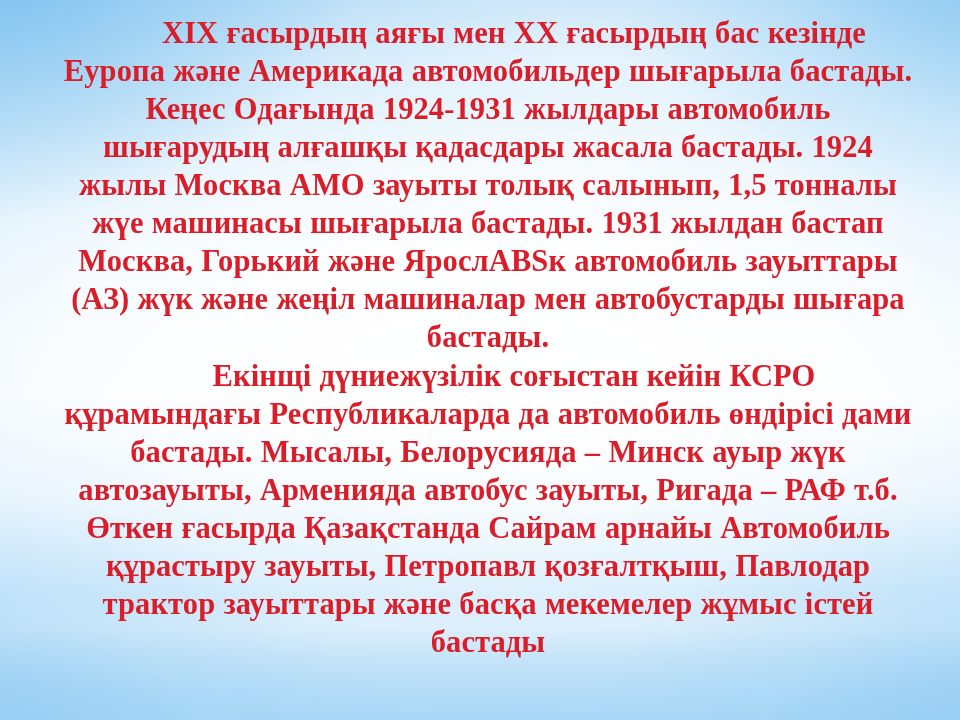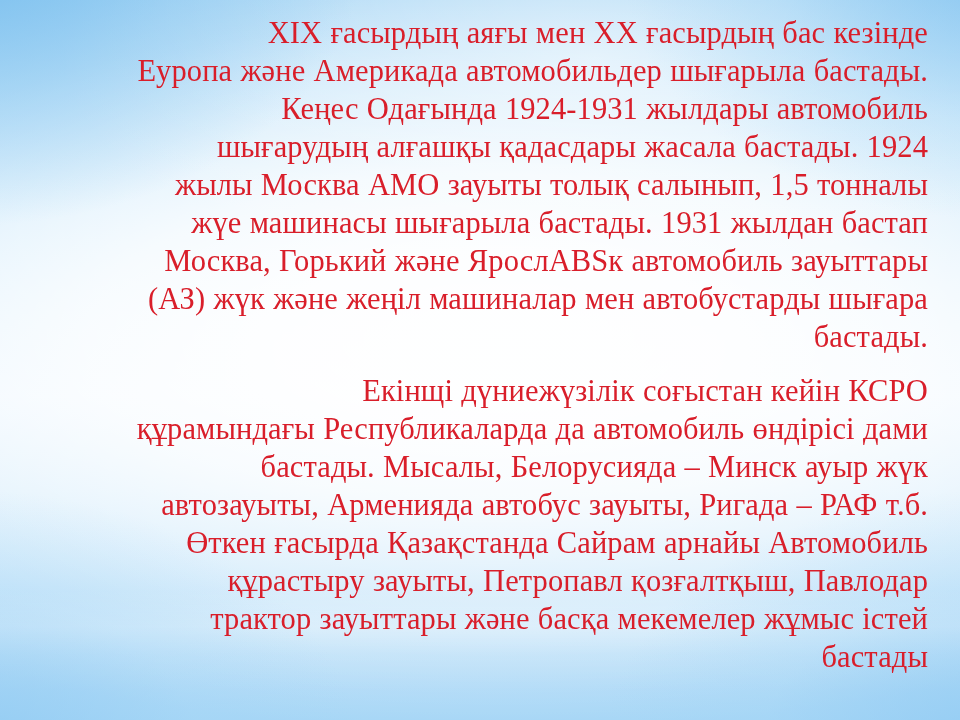--- a/index.html
+++ b/index.html
@@ -105,28 +105,29 @@
     z-index: 5;
   }
 
   .body-text {
     margin: 0;
     color: #D91E2A;
     font-size: 30.5px;
     line-height: 38px;
     letter-spacing: 0.1px;
     word-spacing: 0.5px;
-    text-align: right;
+    text-align: center;
     white-space: pre-wrap;
+    font-weight: bold;
   }
   .para {
     margin: 0;
   }
   .para + .para {
-    margin-top: 16px;
+    margin-top: 1px;
   }
   .indent {
     display: inline-block;
     width: 52px;
   }
 </style>
 </head>
 <body>
 
 <div id="slide">

